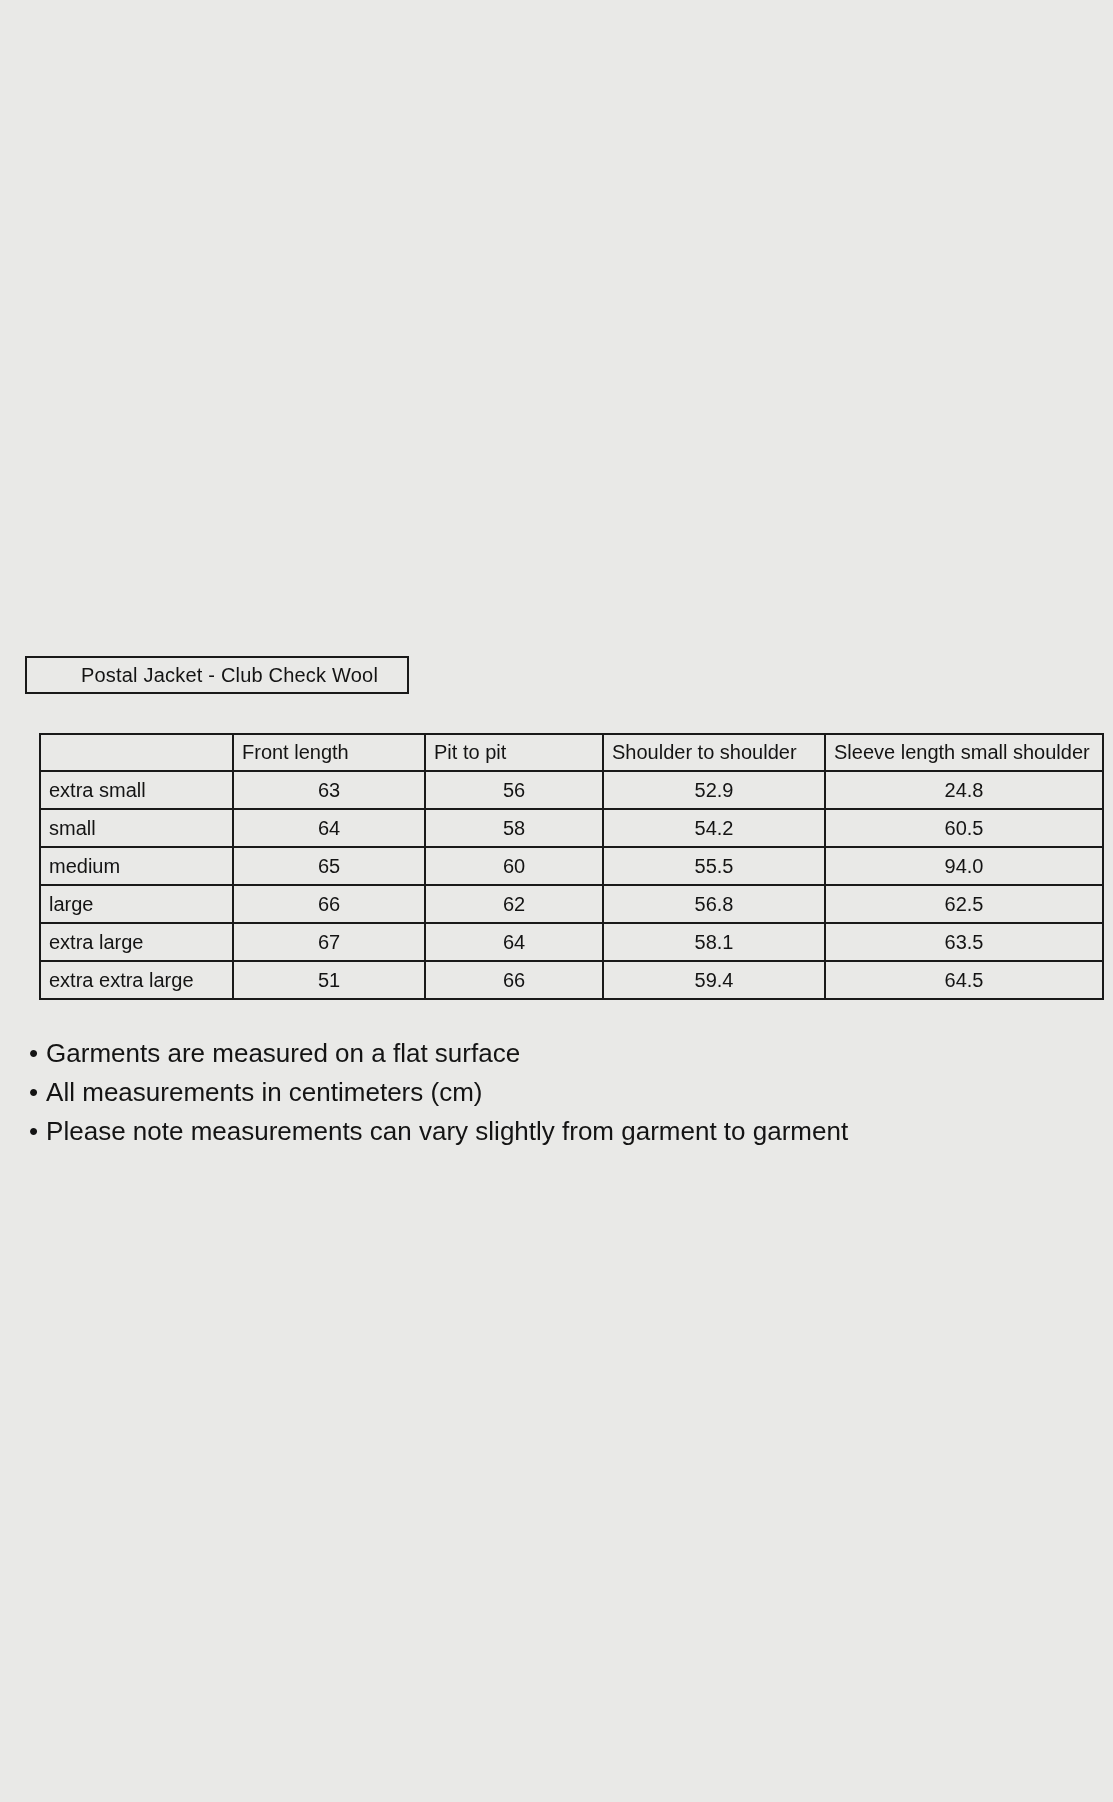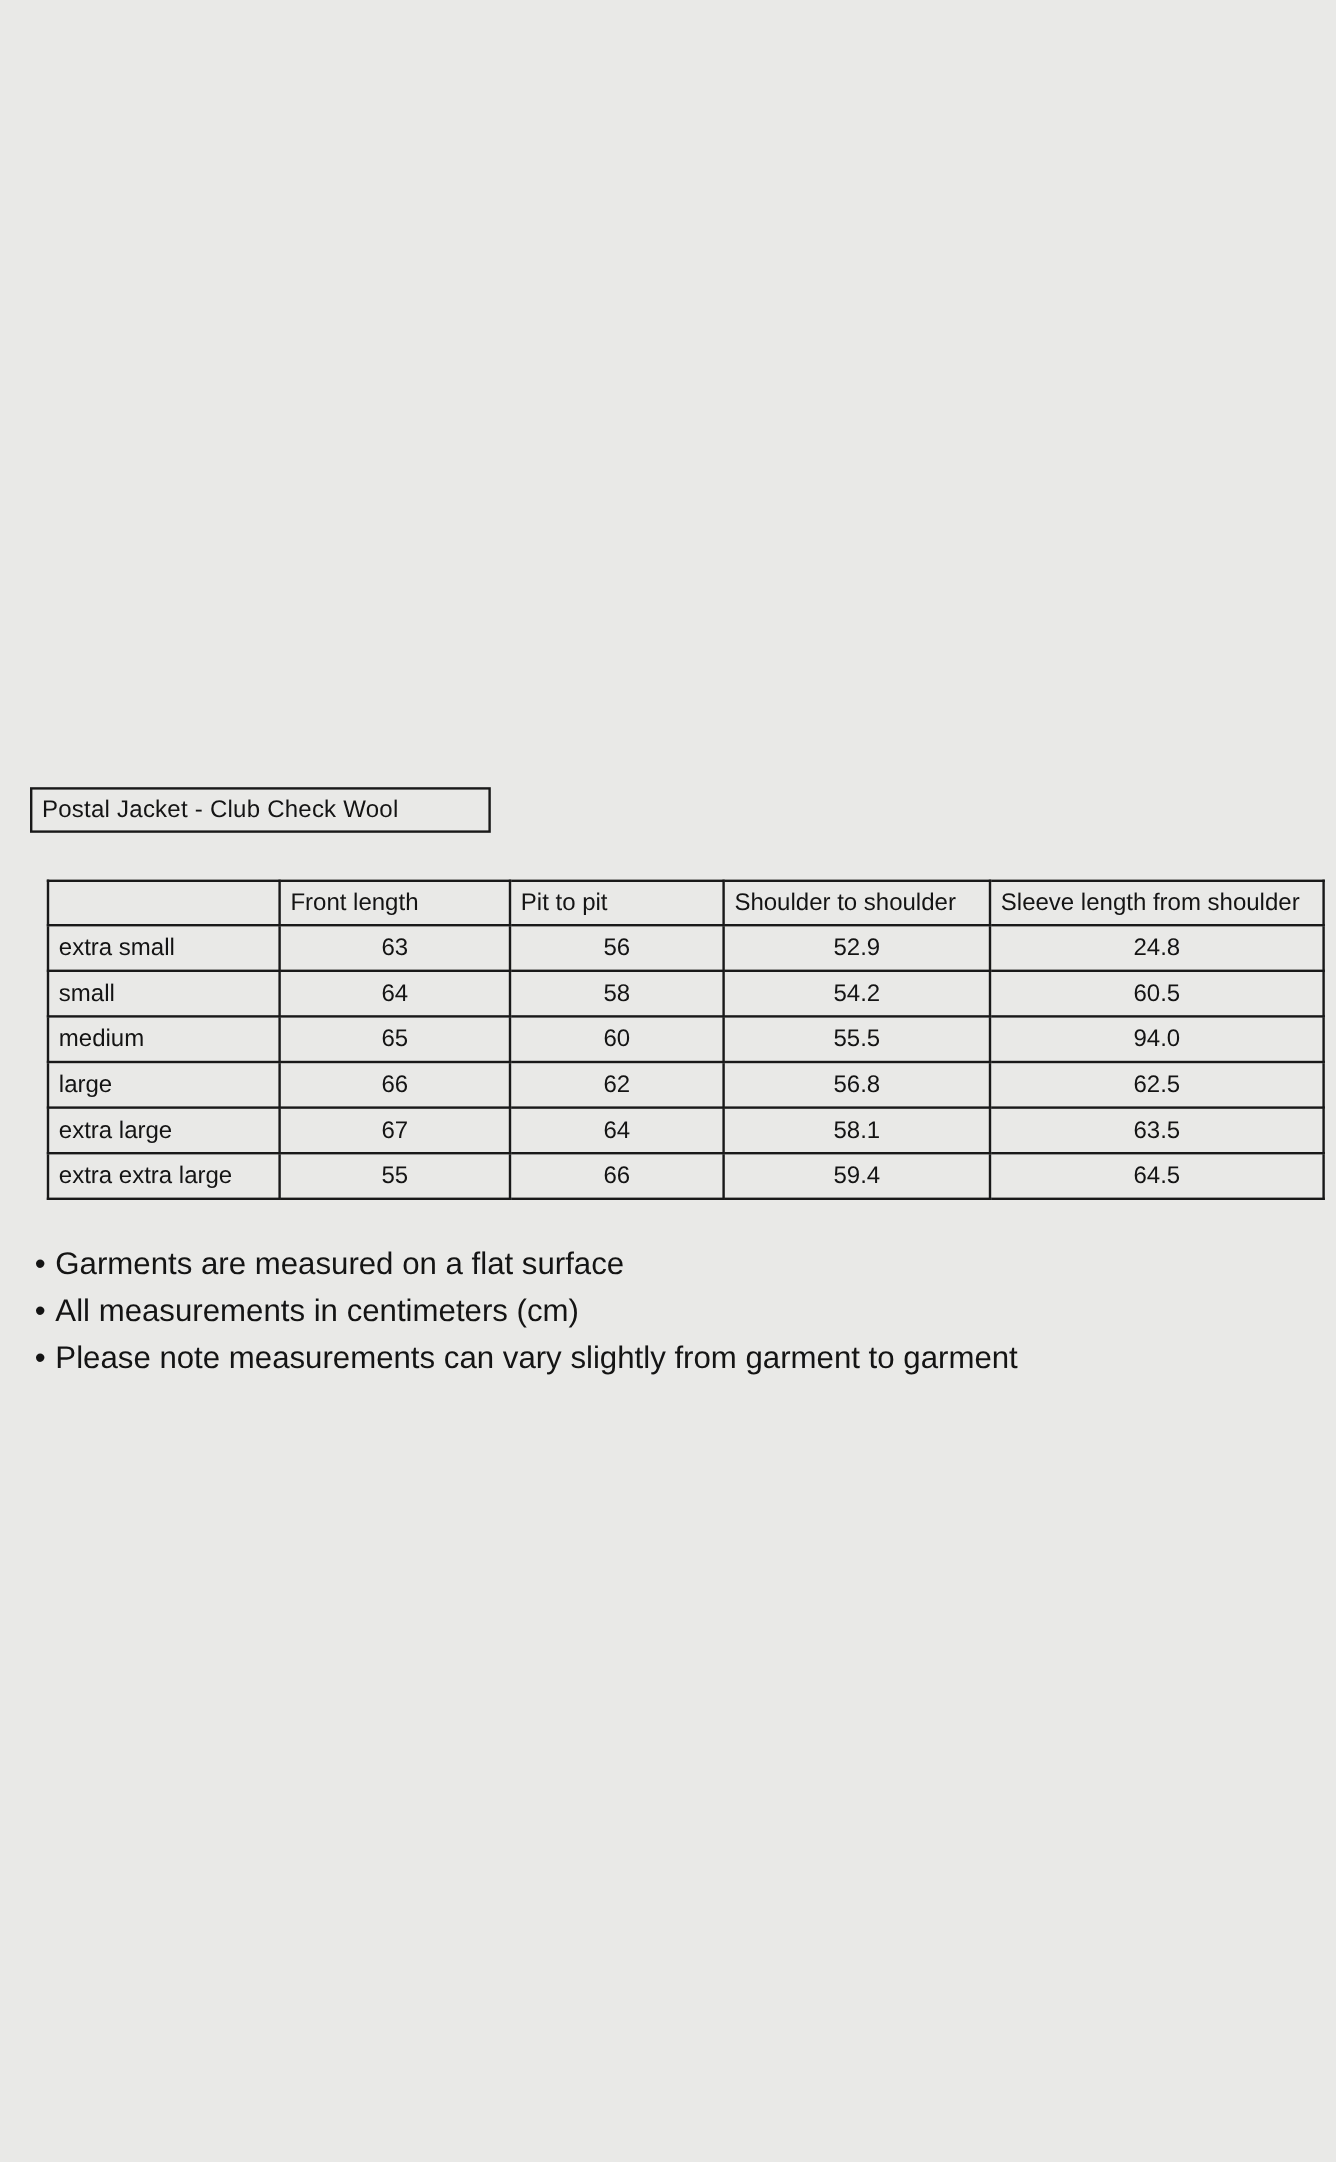--- a/index.html
+++ b/index.html
@@ -26,23 +26,24 @@
   .title-box {
     position: absolute;
     left: 25px;
     top: 656px;
     width: 384px;
     height: 38px;
     box-sizing: border-box;
     border: 2px solid #191919;
     display: flex;
     align-items: center;
-    padding-left: 8px;
+    padding-left: 25px;
     font-size: 20px;
     letter-spacing: 0.2px;
+    justify-content: center;
   }
   table.size-chart {
     position: absolute;
     left: 39px;
     top: 733px;
     width: 1063px;
     border-collapse: collapse;
     table-layout: fixed;
     font-size: 20px;
   }
@@ -98,21 +99,21 @@
     <col style="width:178px">
     <col style="width:222px">
     <col style="width:278px">
   </colgroup>
   <thead>
     <tr>
       <th></th>
       <th>Front length</th>
       <th>Pit to pit</th>
       <th>Shoulder to shoulder</th>
-      <th>Sleeve length from shoulder</th>
+      <th>Sleeve length small shoulder</th>
     </tr>
   </thead>
   <tbody>
     <tr>
       <td class="lbl">extra small</td>
       <td class="num">63</td>
       <td class="num">56</td>
       <td class="num">52.9</td>
       <td class="num">24.8</td>
     </tr>
@@ -139,21 +140,21 @@
     </tr>
     <tr>
       <td class="lbl">extra large</td>
       <td class="num">67</td>
       <td class="num">64</td>
       <td class="num">58.1</td>
       <td class="num">63.5</td>
     </tr>
     <tr>
       <td class="lbl">extra extra large</td>
-      <td class="num">55</td>
+      <td class="num">51</td>
       <td class="num">66</td>
       <td class="num">59.4</td>
       <td class="num">64.5</td>
     </tr>
   </tbody>
 </table>
 
 <div class="notes">
   <div class="note-line">
     <span class="bullet">•</span><span>Garments are measured on a flat surface</span>

